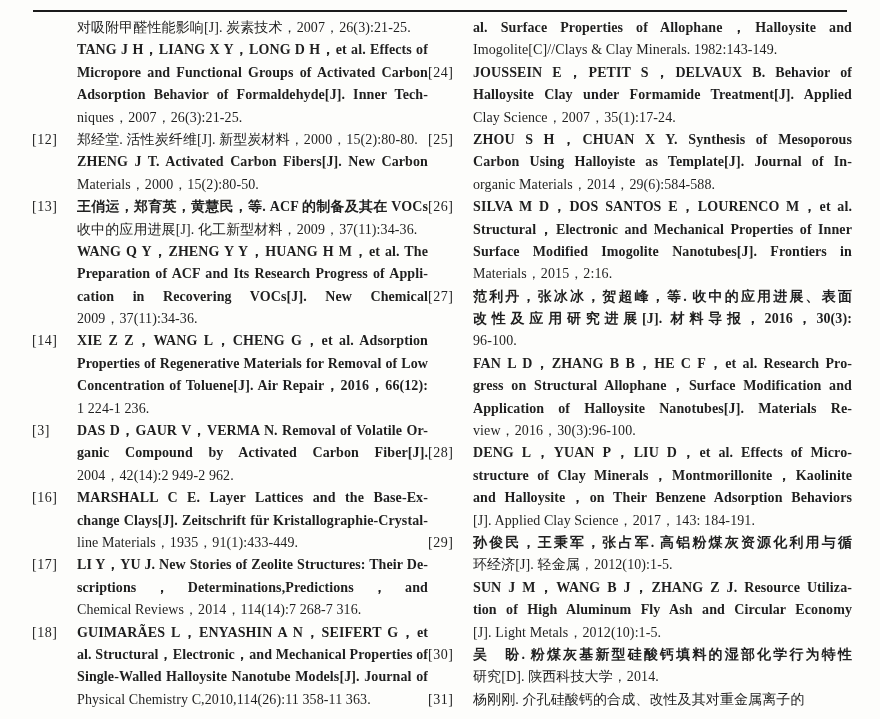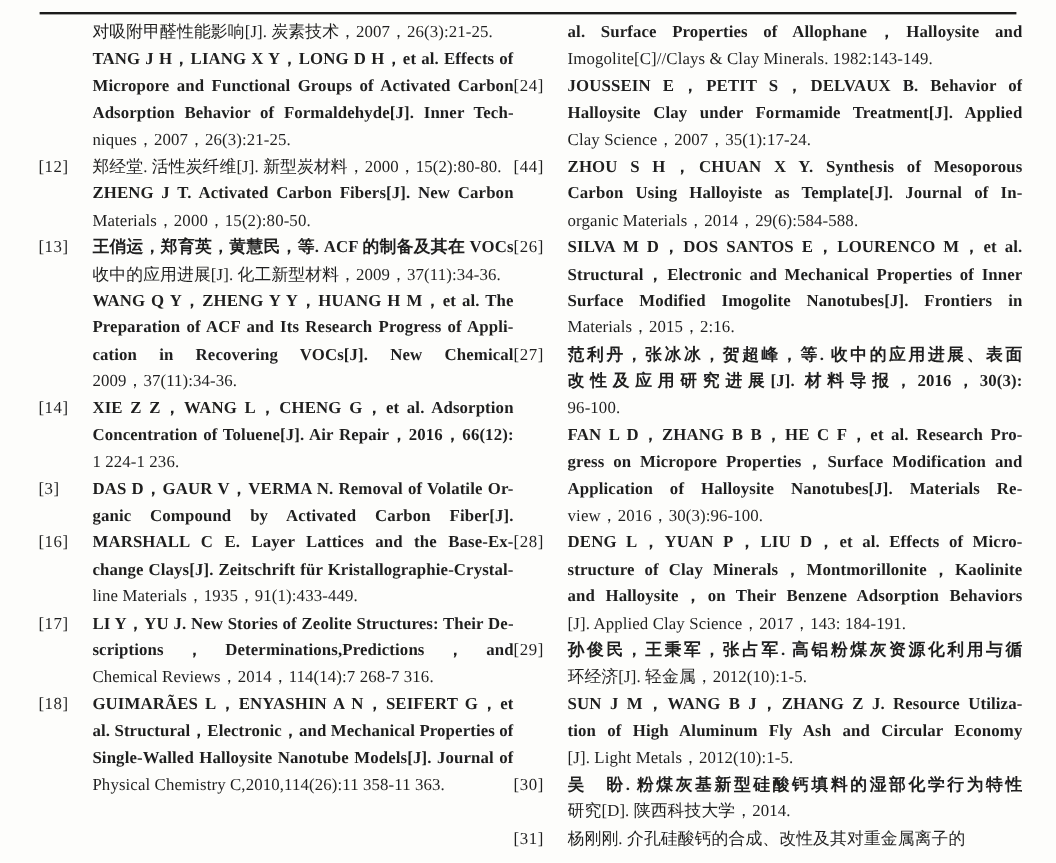--- a/index.html
+++ b/index.html
@@ -89,27 +89,29 @@
           <div class="ref-line stretch">王俏运，郑育英，黄慧民，等. ACF 的制备及其在 VOCs 回</div>
           <div class="ref-line">收中的应用进展[J]. 化工新型材料，2009，37(11):34-36.</div>
           <div class="ref-line stretch">WANG Q Y，ZHENG Y Y，HUANG H M，et al. The</div>
           <div class="ref-line stretch">Preparation of ACF and Its Research Progress of Appli-</div>
           <div class="ref-line stretch">cation in Recovering VOCs[J]. New Chemical Materials，</div>
           <div class="ref-line">2009，37(11):34-36.</div>
         </div>
         <div class="entry">
           <span class="ref-num">[14]</span>
           <div class="ref-line stretch">XIE Z Z，WANG L，CHENG G，et al. Adsorption</div>
+          <div class="ref-line stretch">Properties of Regenerative Materials for Removal of Low</div>
           <div class="ref-line stretch">Concentration of Toluene[J]. Air Repair，2016，66(12):</div>
           <div class="ref-line">1 224-1 236.</div>
         </div>
         <div class="entry">
           <span class="ref-num">[3]</span>
           <div class="ref-line stretch">DAS D，GAUR V，VERMA N. Removal of Volatile Or-</div>
           <div class="ref-line stretch">ganic Compound by Activated Carbon Fiber[J]. Carbon，</div>
+          <div class="ref-line">2004，42(14):2 949-2 962.</div>
         </div>
         <div class="entry">
           <span class="ref-num">[16]</span>
           <div class="ref-line stretch">MARSHALL C E. Layer Lattices and the Base-Ex-</div>
           <div class="ref-line stretch">change Clays[J]. Zeitschrift für Kristallographie-Crystal-</div>
           <div class="ref-line">line Materials，1935，91(1):433-449.</div>
         </div>
         <div class="entry">
           <span class="ref-num">[17]</span>
           <div class="ref-line stretch">LI Y，YU J. New Stories of Zeolite Structures: Their De-</div>
@@ -130,39 +132,39 @@
           <div class="ref-line stretch">al. Surface Properties of Allophane，Halloysite and</div>
           <div class="ref-line">Imogolite[C]//Clays &amp; Clay Minerals. 1982:143-149.</div>
         </div>
         <div class="entry">
           <span class="ref-num">[24]</span>
           <div class="ref-line stretch">JOUSSEIN E，PETIT S，DELVAUX B. Behavior of</div>
           <div class="ref-line stretch">Halloysite Clay under Formamide Treatment[J]. Applied</div>
           <div class="ref-line">Clay Science，2007，35(1):17-24.</div>
         </div>
         <div class="entry">
-          <span class="ref-num">[44]</span>
+          <span class="ref-num">[25]</span>
           <div class="ref-line stretch">ZHOU S H，CHUAN X Y. Synthesis of Mesoporous</div>
           <div class="ref-line stretch">Carbon Using Halloyiste as Template[J]. Journal of In-</div>
           <div class="ref-line">organic Materials，2014，29(6):584-588.</div>
         </div>
         <div class="entry">
           <span class="ref-num">[26]</span>
           <div class="ref-line stretch">SILVA M D，DOS SANTOS E，LOURENCO M，et al.</div>
           <div class="ref-line stretch">Structural，Electronic and Mechanical Properties of Inner</div>
           <div class="ref-line stretch">Surface Modified Imogolite Nanotubes[J]. Frontiers in</div>
           <div class="ref-line">Materials，2015，2:16.</div>
         </div>
         <div class="entry">
           <span class="ref-num">[27]</span>
           <div class="ref-line stretch">范利丹，张冰冰，贺超峰，等. 收中的应用进展、表面</div>
           <div class="ref-line stretch">改性及应用研究进展[J]. 材料导报，2016，30(3):</div>
           <div class="ref-line">96-100.</div>
           <div class="ref-line stretch">FAN L D，ZHANG B B，HE C F，et al. Research Pro-</div>
-          <div class="ref-line stretch">gress on Micropore Properties，Surface Modification and</div>
+          <div class="ref-line stretch">gress on Structural Allophane，Surface Modification and</div>
           <div class="ref-line stretch">Application of Halloysite Nanotubes[J]. Materials Re-</div>
           <div class="ref-line">view，2016，30(3):96-100.</div>
         </div>
         <div class="entry">
           <span class="ref-num">[28]</span>
           <div class="ref-line stretch">DENG L，YUAN P，LIU D，et al. Effects of Micro-</div>
           <div class="ref-line stretch">structure of Clay Minerals，Montmorillonite，Kaolinite</div>
           <div class="ref-line stretch">and Halloysite，on Their Benzene Adsorption Behaviors</div>
           <div class="ref-line">[J]. Applied Clay Science，2017，143: 184-191.</div>
         </div>

